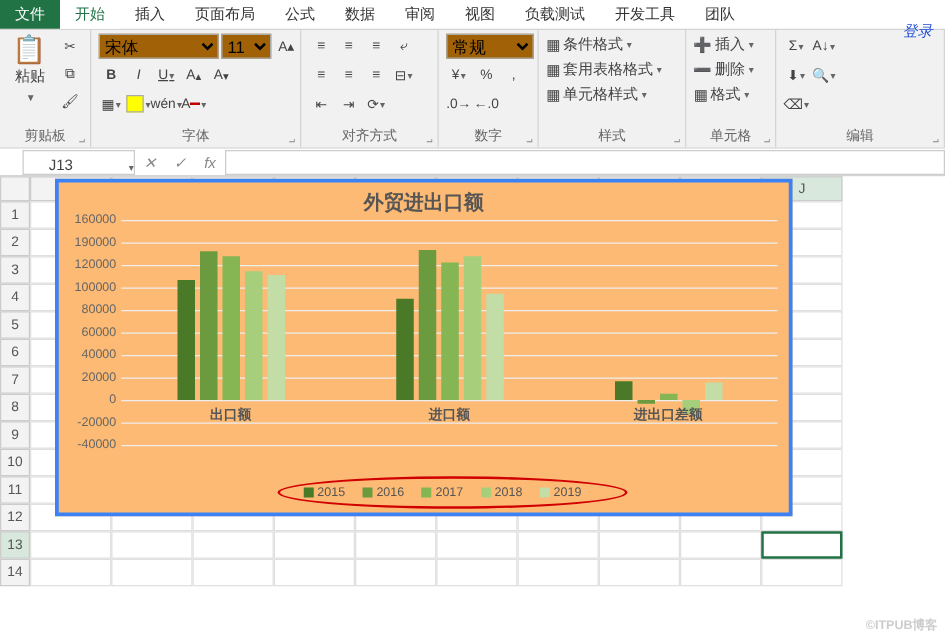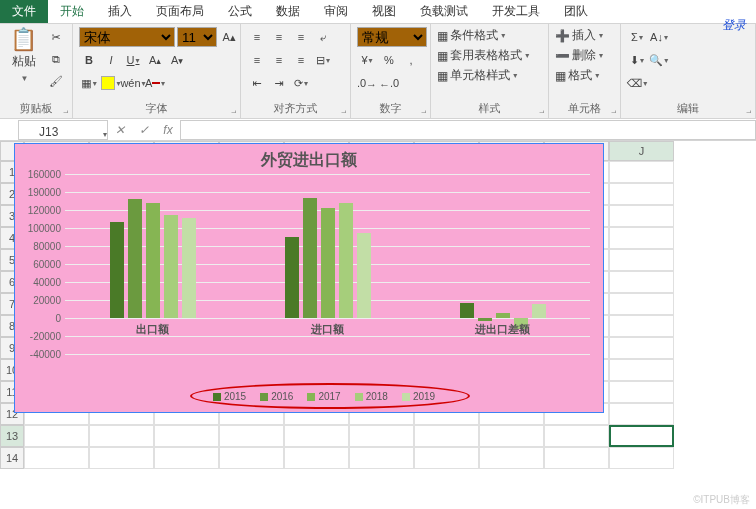--- a/index.html
+++ b/index.html
@@ -39,33 +39,33 @@
   .corner { width: 24px; border: 1px solid #ccc; background: #f3f3f3; }
   .ch { flex: 0 0 65px; border: 1px solid #ccc; background: #f3f3f3; text-align: center; line-height: 18px; font-size: 11px; color: #555; }
   .rows { position: relative; }
   .row-line { display: flex; height: 22px; }
   .rh { width: 24px; border: 1px solid #ccc; background: #f3f3f3; text-align: center; line-height: 20px; font-size: 11px; color: #555; }
   .cell { flex: 0 0 65px; border: 1px solid #e0e0e0; }
   .row-line.selected .rh { background: #d8e8dc; }
   .ch.selected { background: #d8e8dc; }
 
   
-  .chart { position: absolute; left: 14px; top: 2px; width: 590px; height: 270px; background: #f9a8d4; border: 1px solid #3b82f6; }
+  .chart { position: absolute; left: 44px; top: 2px; width: 590px; height: 270px; background: #fdba74; border: 3px solid #3b82f6; }
   .chart-title { text-align: center; font-size: 16px; font-weight: bold; color: #555; margin-top: 6px; }
   .plot { position: absolute; left: 50px; top: 30px; width: 525px; height: 180px; font-weight: bold; }
   .yaxis { position: absolute; left: 4px; top: 30px; width: 44px; height: 180px; }
   .ytick { position: absolute; right: 2px; font-size: 10px; color: #666; transform: translateY(-50%); }
   .gridline { position: absolute; left: 0; right: 0; border-top: 1px solid #eee; }
   .bar { position: absolute; bottom: 36px; width: 14px; }
   .cat-label { position: absolute; bottom: 18px; font-size: 11px; color: #555; }
   .legend { position: absolute; bottom: 10px; left: 150px; right: 120px; display: flex; justify-content: center; gap: 14px; font-size: 10px; color: #555; }
   .swatch { display: inline-block; width: 8px; height: 8px; margin-right: 3px; vertical-align: middle; }
   .ellipse { position: absolute; border: 2px solid #d00000; border-radius: 50%; width: 280px; height: 26px; left: 175px; bottom: 3px; pointer-events: none; }
 
-  .watermark { position: absolute; right: 6px; bottom: 2px; font-size: 10px; color: #ccc; }
+  .watermark { position: absolute; right: 6px; bottom: 2px; font-size: 10px; color: #ccc; font-weight: bold; }
   .selection { position: absolute; border: 2px solid #217346; pointer-events: none; }
 </style>
 </head>
 <body>
 
 <div class="tabs">
   <div class="tab green">文件</div>
   <div class="tab active">开始</div>
   <div class="tab">插入</div>
   <div class="tab">页面布局</div>

